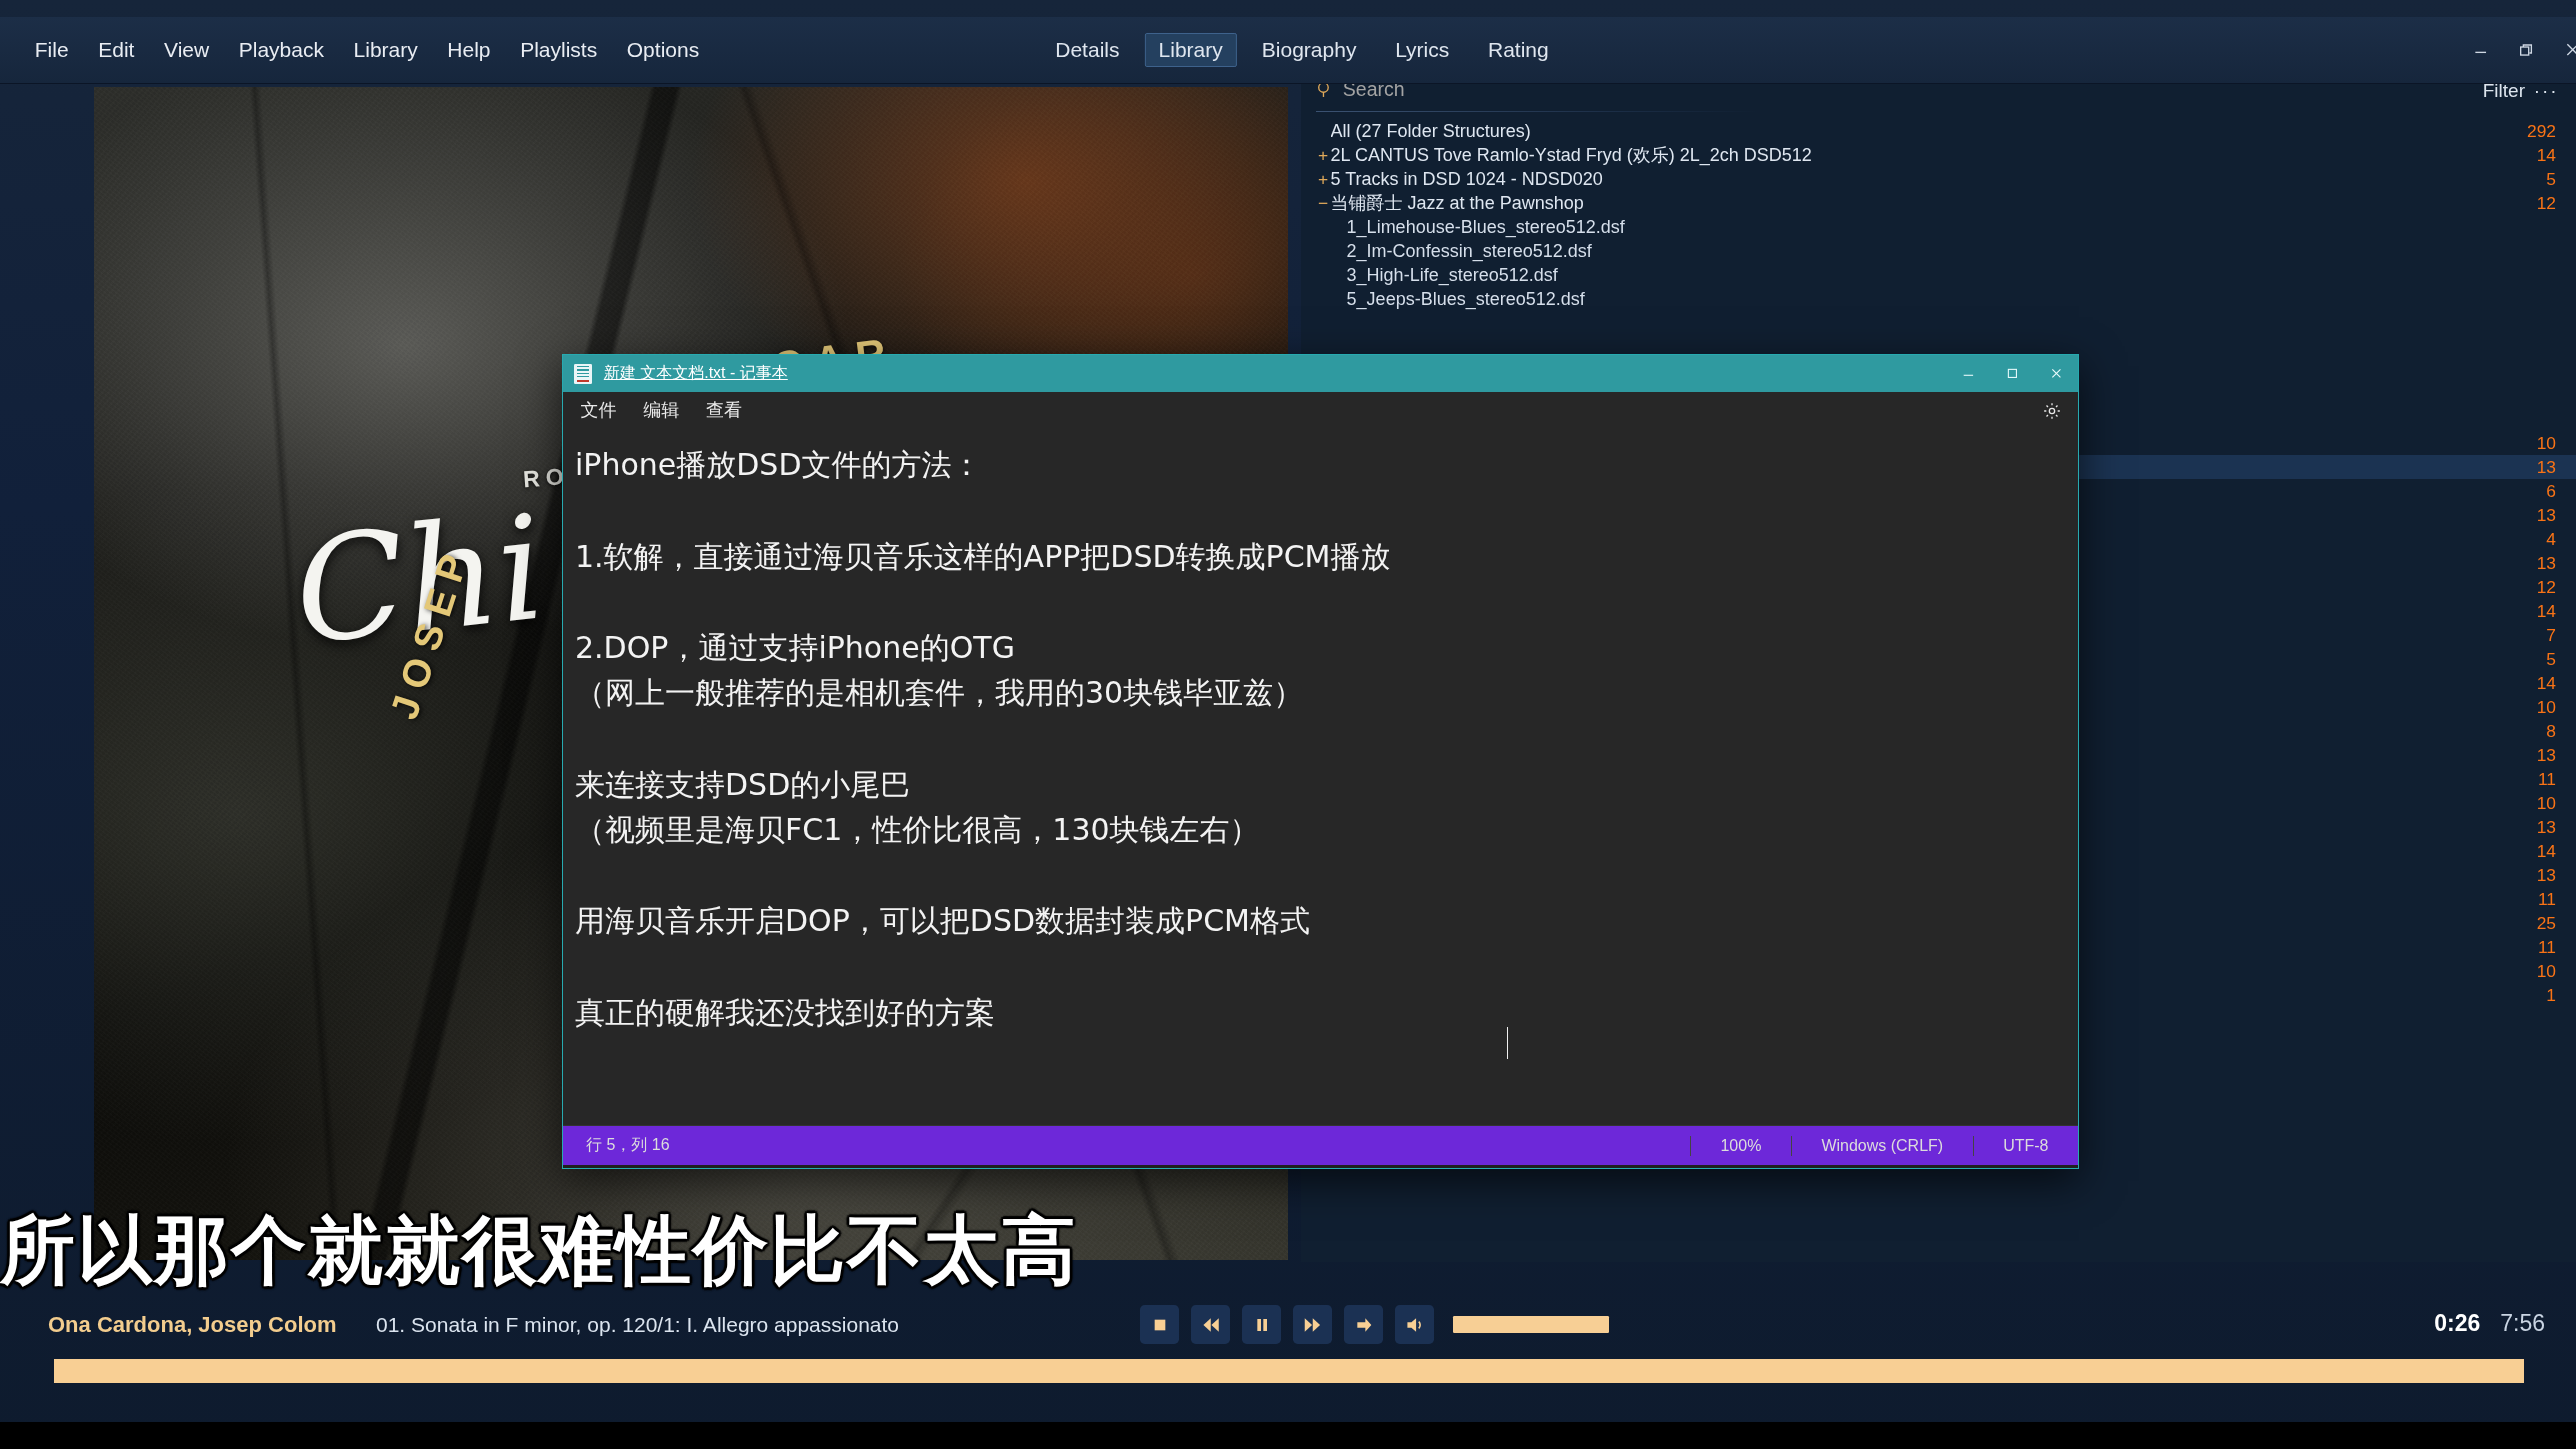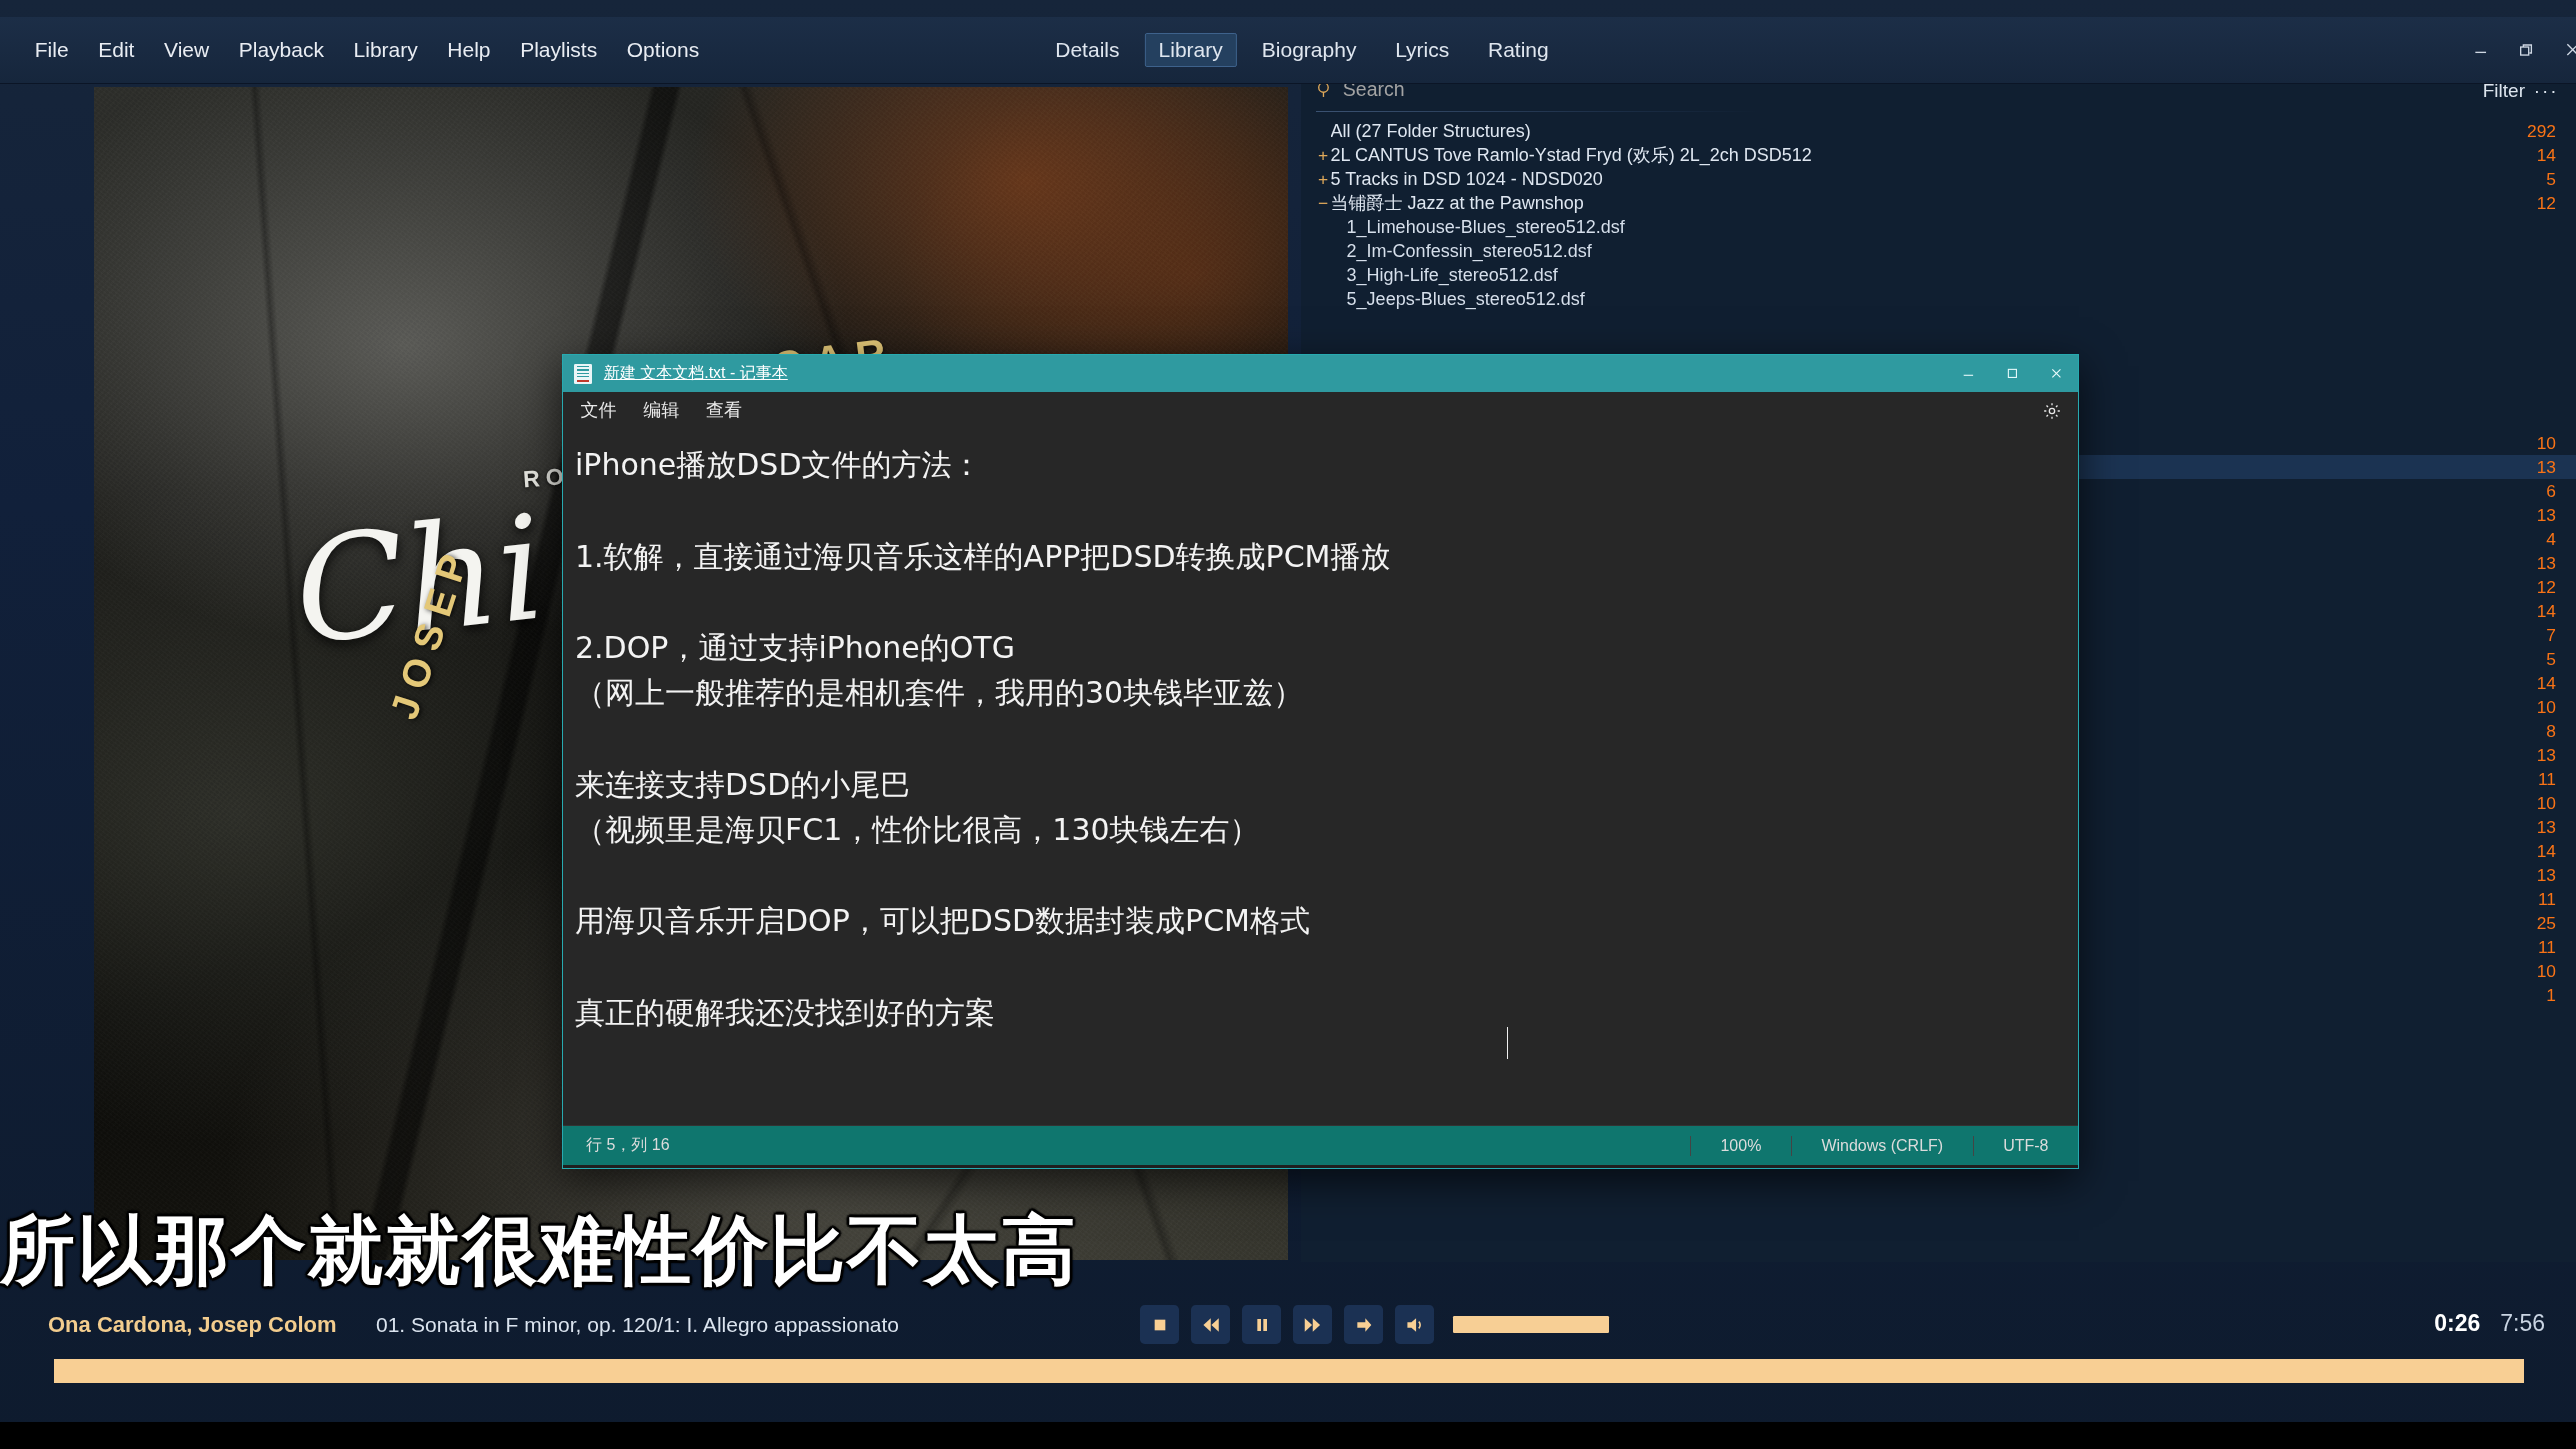--- a/index.html
+++ b/index.html
@@ -99,21 +99,21 @@
   .np-wctl{position:absolute;right:0;top:0;height:37px;display:flex;}
   .np-wb{width:44px;height:37px;display:flex;align-items:center;justify-content:center;color:#e9fbfc;}
   .np-menu{height:37px;background:#272727;display:flex;align-items:center;position:relative;}
   .np-mi{color:#eaeaea;font-size:18px;padding:0 9.4px;margin-left:8px;line-height:37px;}
   .np-gear{position:absolute;right:16px;top:8.7px;}
   .np-body{position:relative;height:696px;background:#272727;overflow:hidden;}
   .np-text{position:absolute;left:12px;top:13.4px;right:12px;
      color:#f3f3f3;font-size:30px;line-height:1.52;white-space:pre-wrap;
      font-family:"DejaVu Sans","Liberation Sans",sans-serif;}
   .np-caret{position:absolute;width:1.3px;height:32px;background:#f0f0f0;left:944px;top:598px;}
-  .np-status{height:39px;background:#0f766e;border-top:0.7px solid #333;
+  .np-status{height:39px;background:#6d28d9;border-top:0.7px solid #333;
      display:flex;align-items:center;position:relative;color:#dcdcdc;font-size:16px;}
   .np-pos{margin-left:23px;}
   .np-sr{position:absolute;right:0;top:0;height:39px;display:flex;align-items:center;}
   .np-sc{padding:0 29.5px;border-left:0.7px solid #444;line-height:20px;}
 
   
   .subtitle{position:absolute;left:0;top:1201px;width:2576px;text-align:left;
     color:#ffffff;font-size:75px;font-weight:700;letter-spacing:2px;z-index:25;
     text-shadow:-2.7px 0 1.3px #000,2.7px 0 1.3px #000,0 -2.7px 1.3px #000,0 2.7px 1.3px #000,
                 -2px -2px 1.3px #000,2px 2px 1.3px #000,-2px 2px 1.3px #000,2px -2px 1.3px #000;}

